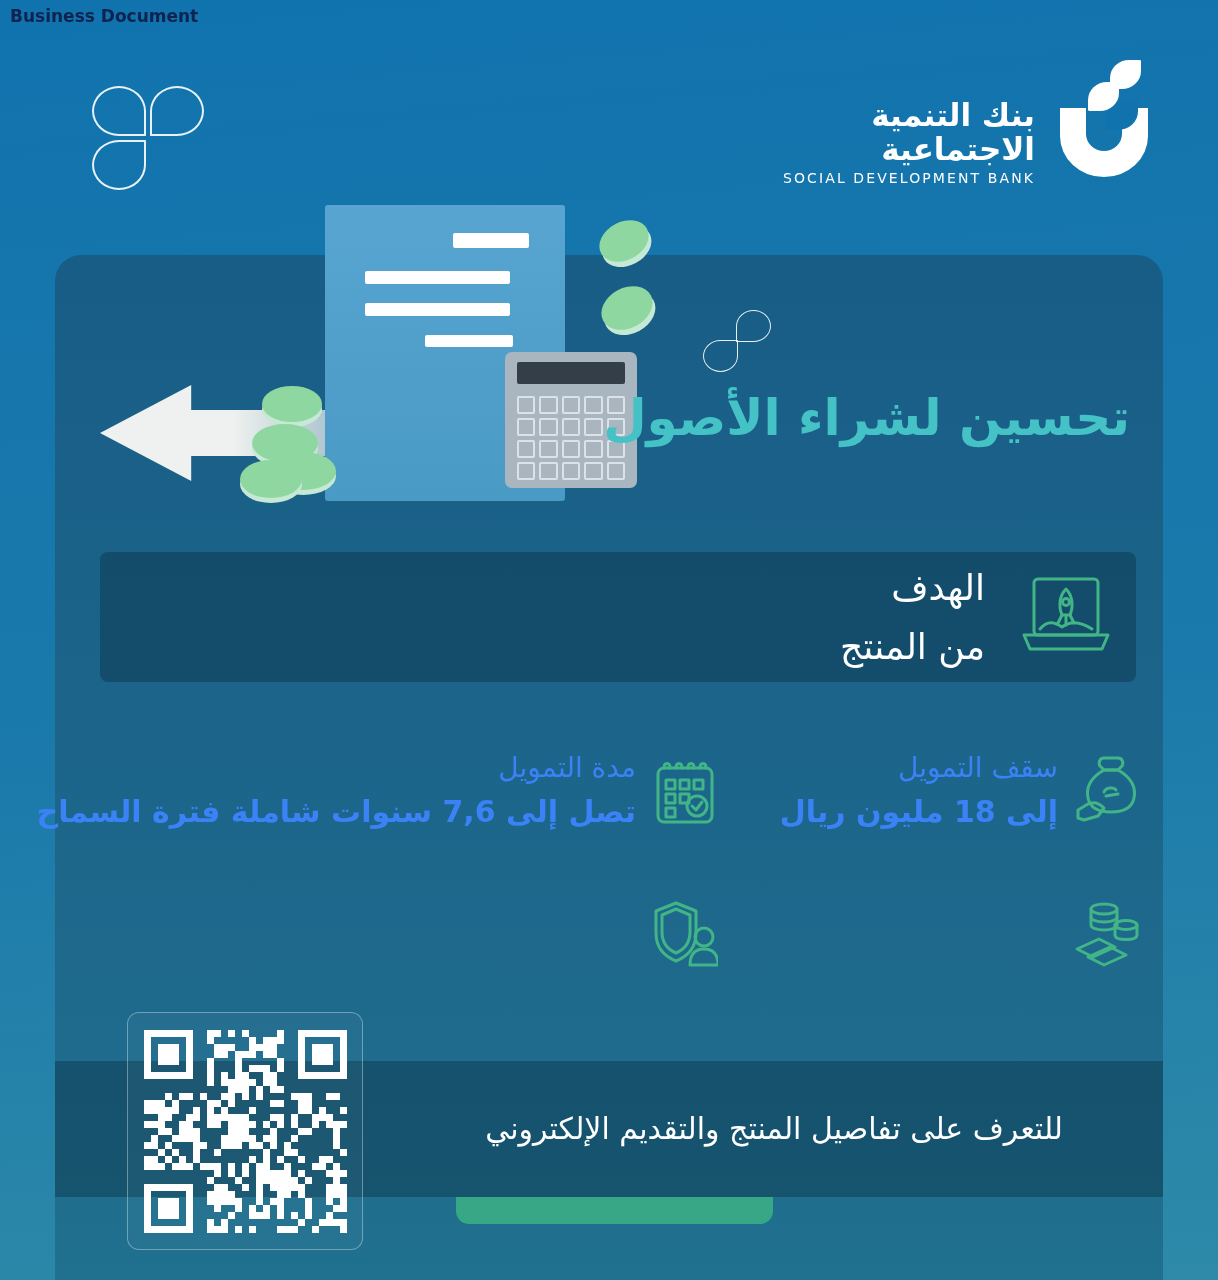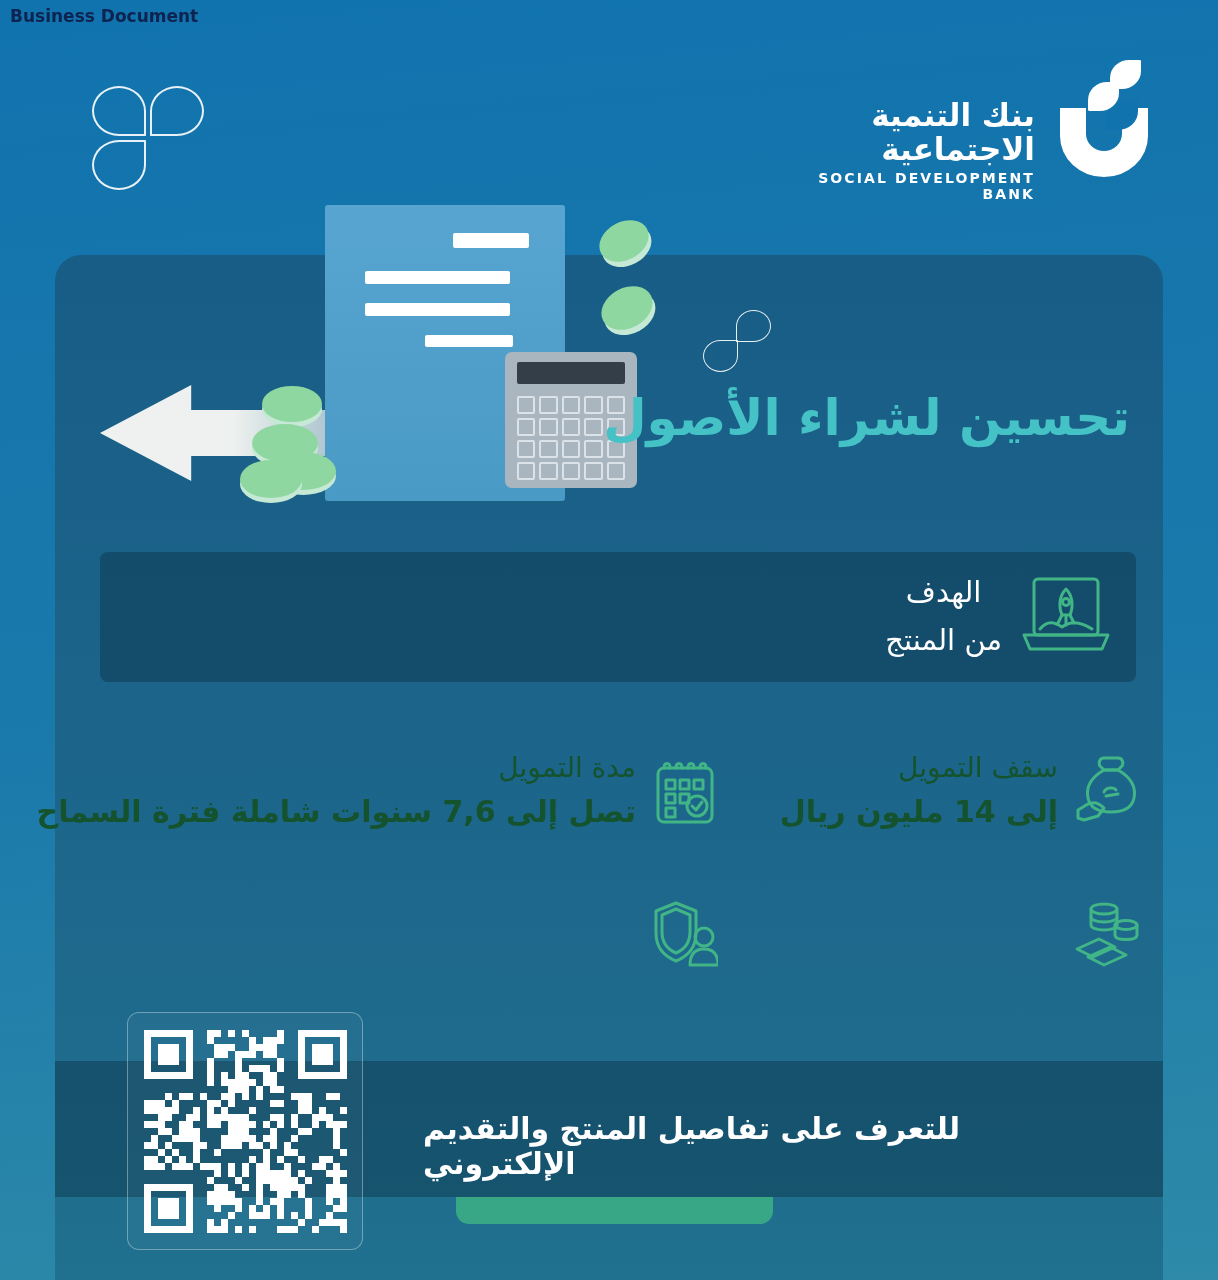--- a/index.html
+++ b/index.html
@@ -9,21 +9,21 @@
 
   .abs { position:absolute; }
 
   
   .doc-header { left:10px; top:6px; font-size:17px; font-weight:700; color:#0d2350; direction:ltr; }
 
   
   .brand { right:58px; top:60px; width:400px; height:120px; direction:ltr; }
   .brand-text { position:absolute; right:125px; top:38px; text-align:right; color:#ffffff; }
   .brand-ar { font-size:31px; font-weight:700; line-height:1.1; }
-  .brand-en { font-size:14px; font-weight:700; letter-spacing:2.1px; margin-top:4px; }
+  .brand-en { font-size:14px; font-weight:400; letter-spacing:2.1px; margin-top:4px; }
   .mark { position:absolute; right:0; top:0; width:112px; height:120px; }
   .leaf { position:absolute; transform:rotate(0deg); border-radius:62% 4% 62% 4%; }
   .leaf.white { background:#ffffff; }
   .leaf.notch { background:#1173ae; }
 
   
   .petal { position:absolute; border:2px solid rgba(255,255,255,.9); background:transparent; }
   .petal.thin { border-width:1.5px; }
 
   
@@ -50,38 +50,38 @@
   
   .title-block { right:88px; top:388px; text-align:right; direction:rtl; }
   .title-1 { font-size:46px; font-weight:700; color:#ffffff; line-height:1.2; }
   .title-2 { font-size:50px; font-weight:700; color:#44c2c6; line-height:1.2; }
 
   
   .goal-panel { left:100px; top:552px; width:1036px; height:130px;
                 background:rgba(9,47,66,0.42); border-radius:8px;
                 display:flex; flex-direction:row; align-items:center; direction:rtl; padding:0 22px; }
   .goal-icon { width:96px; height:92px; flex:0 0 auto; }
-  .goal-label { color:#ffffff; font-size:29px; line-height:1.65; text-align:center; margin:0 16px 0 10px; flex:0 0 auto; }
+  .goal-label { color:#ffffff; font-size:36px; line-height:1.65; text-align:right; margin:0 33px 0 10px; flex:0 0 auto; }
   .goal-desc { color:#ffffff; font-size:29px; line-height:1.72; text-align:center; flex:1 1 auto; padding-left:20px; }
 
   
   .feature { display:flex; flex-direction:row; align-items:flex-start; direction:rtl; gap:16px; }
   .f-cap   { right:78px;  top:748px; }
   .f-dur   { right:500px; top:748px; }
   .f-fee   { right:78px;  top:893px; }
   .f-guar  { right:500px; top:893px; }
   .f-icon { width:66px; height:76px; flex:0 0 auto; margin-top:6px; }
-  .f-text { text-align:right; color:#14532d; }
+  .f-text { text-align:right; color:#3b82f6; }
   .f-label { font-size:28px; font-weight:500; line-height:1.45; }
   .f-value { font-size:30px; font-weight:700; line-height:1.5; white-space:nowrap; }
 
   
   .band { left:55px; top:1061px; width:1108px; height:136px; background:rgba(9,47,66,0.42); }
-  .band-text { position:absolute; right:100px; top:50px; width:640px; text-align:left;
-               color:#ffffff; font-size:30px; direction:rtl;font-weight:bold; }
+  .band-text { position:absolute; right:100px; top:50px; width:640px; text-align:right;
+               color:#ffffff; font-size:30px; direction:rtl; }
   .qr-box { left:127px; top:1012px; width:236px; height:238px;
             border:1px solid rgba(255,255,255,0.35); border-radius:12px;
             background:rgba(255,255,255,0.03); display:flex; align-items:center; justify-content:center; }
   .cta-btn { left:456px; top:1197px; width:317px; height:27px; background:#38a786;
              border:none; border-radius:0 0 13px 13px; cursor:pointer; }
 
   svg.icon-stroke { stroke:#41b586; fill:none; stroke-width:3; stroke-linecap:round; stroke-linejoin:round; }
 </style>
 </head>
 <body>
@@ -179,21 +179,21 @@
 
 <div class="abs feature f-cap">
   <svg class="f-icon icon-stroke" viewBox="0 0 66 76">
     <path d="M26 12 C24 8 26 4 30 4 L44 4 C48 4 50 8 48 12 L44 16 L30 16 Z"></path>
     <path d="M30 16 C16 24 12 34 14 44 C16 54 24 58 37 58 C50 58 58 54 60 44 C62 34 58 24 44 16 Z"></path>
     <path d="M30 38 C32 33 40 33 42 36 M32 42 L44 40"></path>
     <path d="M4 56 L14 50 C20 47 26 50 30 54 L24 62 L10 66 L4 64 Z"></path>
   </svg>
   <div class="f-text">
     <div class="f-label">سقف التمويل</div>
-    <div class="f-value">إلى 14 مليون ريال</div>
+    <div class="f-value">إلى 18 مليون ريال</div>
   </div>
 </div>
 
 <div class="abs feature f-dur">
   <svg class="f-icon icon-stroke" viewBox="0 0 66 76">
     <rect x="6" y="14" width="54" height="54" rx="6"></rect>
     <path d="M12 14 C12 8 18 8 18 14 M24 14 C24 8 30 8 30 14 M36 14 C36 8 42 8 42 14 M48 14 C48 8 54 8 54 14"></path>
     <rect x="14" y="26" width="9" height="9"></rect>
     <rect x="28" y="26" width="9" height="9"></rect>
     <rect x="42" y="26" width="9" height="9"></rect>

